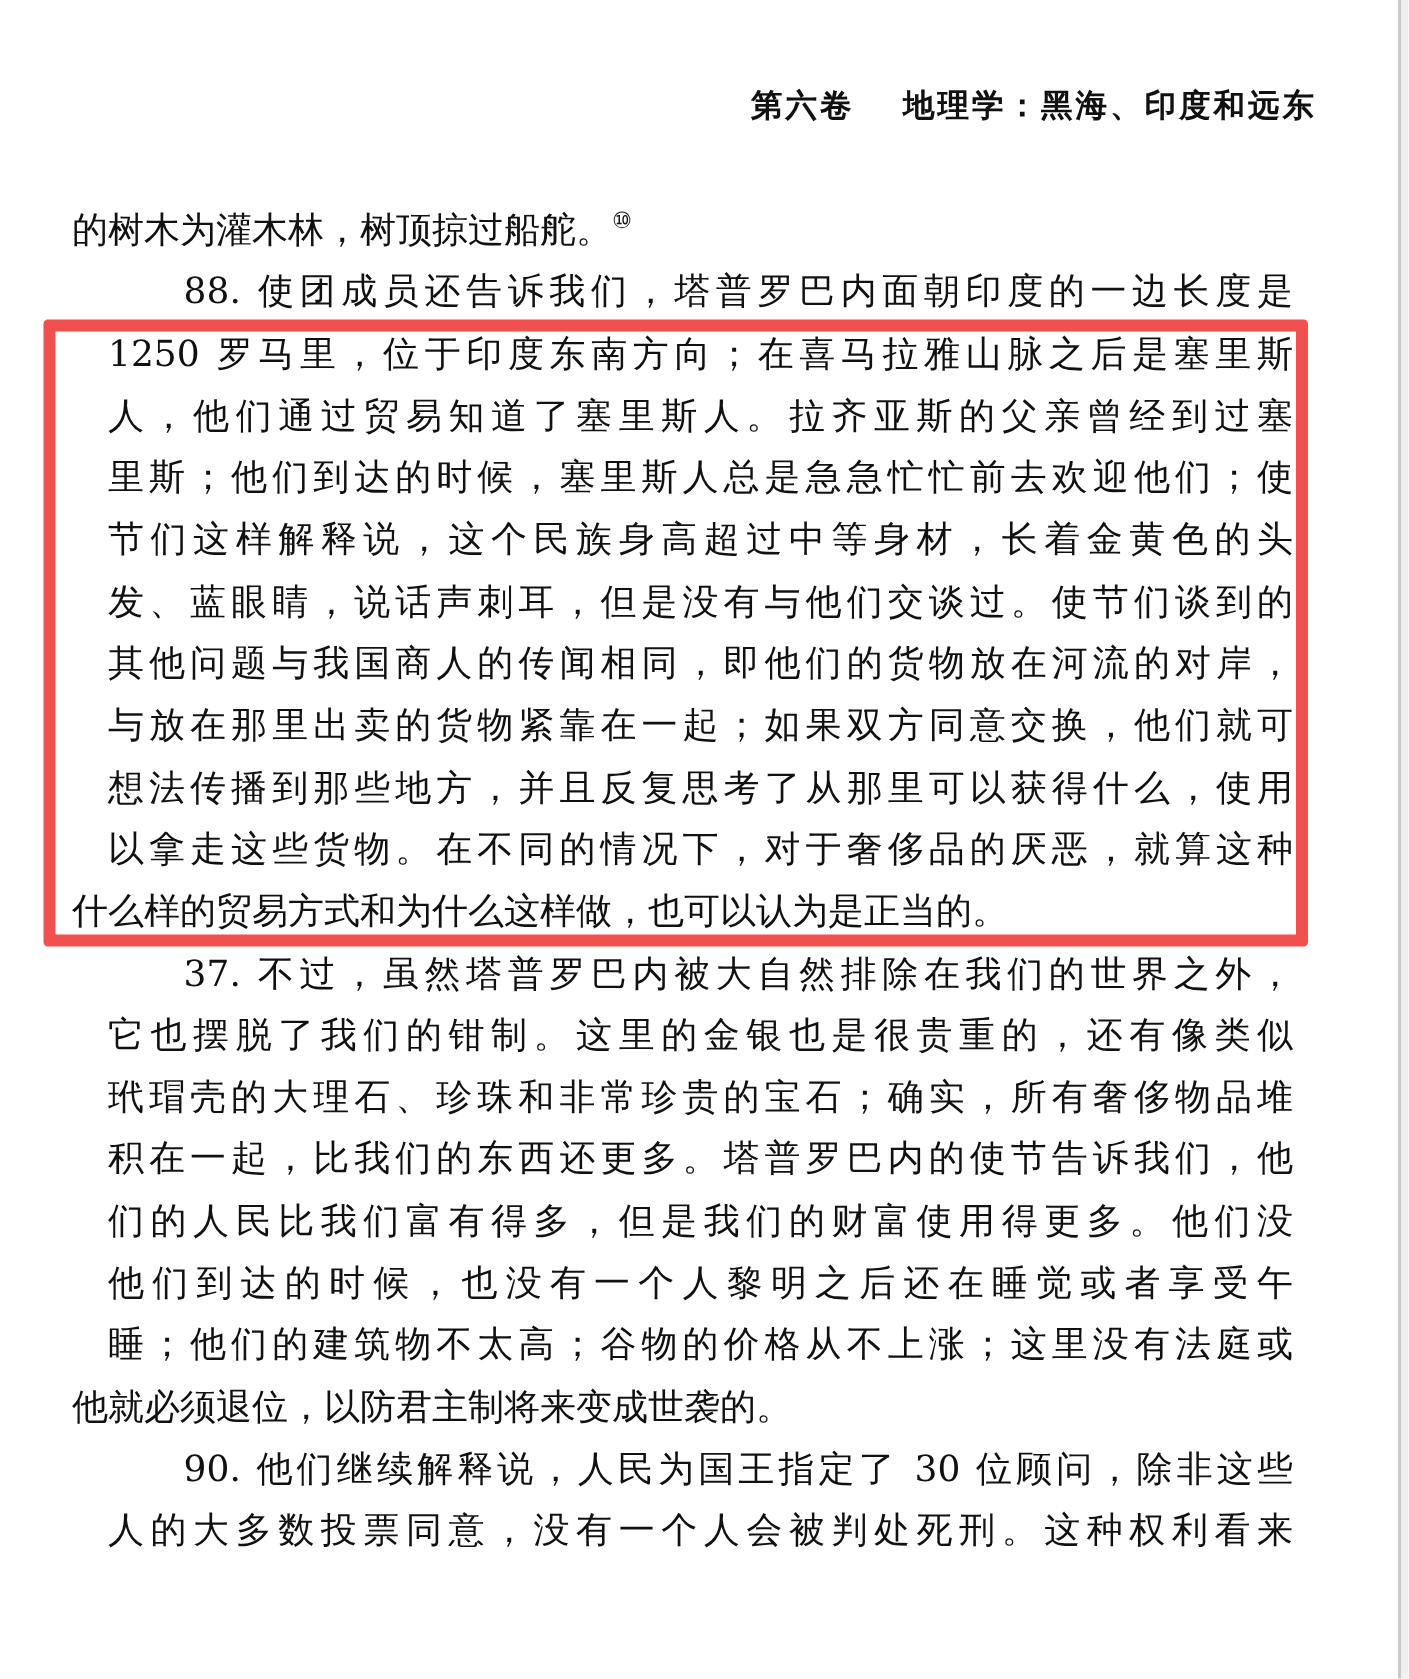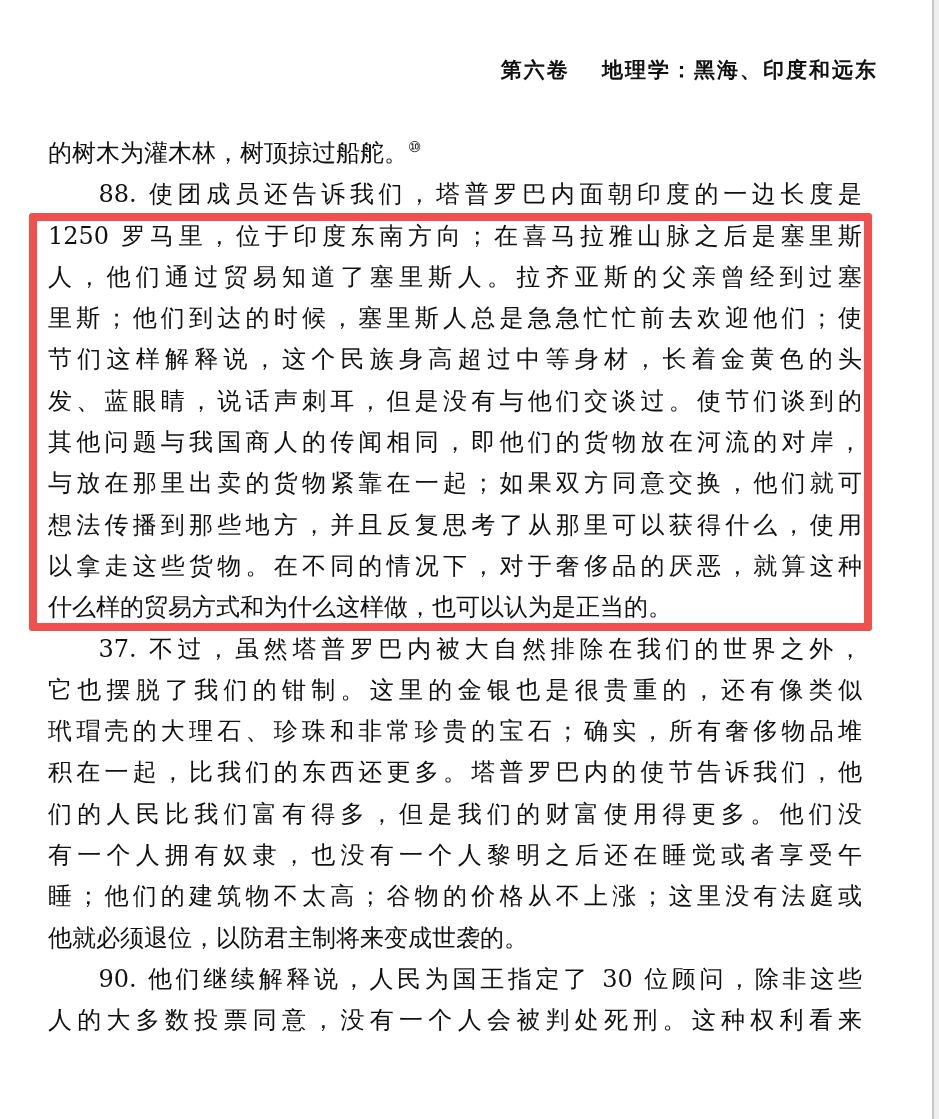--- a/index.html
+++ b/index.html
@@ -36,20 +36,21 @@
     font-size: 24px;
     line-height: 41.3px;
     height: 41.3px;
     white-space: nowrap;
     overflow: visible;
   }
   .line.just {
     white-space: normal;
     text-align: justify;
     text-align-last: justify;
+    margin-left: 24px;
   }
   .line.nojust {
     text-align: left;
     text-align-last: left;
   }
   .line.indent {
     text-indent: 2.1em;
   }
   .line sup {
     font-size: 0.62em;
@@ -98,21 +99,21 @@
     <div class="line just"><span>其他问题与我国商人的传闻相同，即他们的货物放在河流的对岸，</span></div>
     <div class="line just"><span>与放在那里出卖的货物紧靠在一起；如果双方同意交换，他们就可</span></div>
     <div class="line just"><span>想法传播到那些地方，并且反复思考了从那里可以获得什么，使用</span></div>
     <div class="line just"><span>以拿走这些货物。在不同的情况下，对于奢侈品的厌恶，就算这种</span></div>
     <div class="line nojust"><span>什么样的贸易方式和为什么这样做，也可以认为是正当的。</span></div>
     <div class="line just indent"><span>37. 不过，虽然塔普罗巴内被大自然排除在我们的世界之外，</span></div>
     <div class="line just"><span>它也摆脱了我们的钳制。这里的金银也是很贵重的，还有像类似</span></div>
     <div class="line just"><span>玳瑁壳的大理石、珍珠和非常珍贵的宝石；确实，所有奢侈物品堆</span></div>
     <div class="line just"><span>积在一起，比我们的东西还更多。塔普罗巴内的使节告诉我们，他</span></div>
     <div class="line just"><span>们的人民比我们富有得多，但是我们的财富使用得更多。他们没</span></div>
-    <div class="line just"><span>有一个人拥有奴隶，也没有一个人黎明之后还在睡觉或者享受午</span></div>
+    <div class="line just"><span>他们到达的时候，也没有一个人黎明之后还在睡觉或者享受午</span></div>
     <div class="line just"><span>睡；他们的建筑物不太高；谷物的价格从不上涨；这里没有法庭或</span></div>
     <div class="line nojust"><span>他就必须退位，以防君主制将来变成世袭的。</span></div>
     <div class="line just indent"><span>90. 他们继续解释说，人民为国王指定了 30 位顾问，除非这些</span></div>
     <div class="line just"><span>人的大多数投票同意，没有一个人会被判处死刑。这种权利看来</span></div>
   </div>
 
 <div class="annotation-box" style="border-color: rgb(240, 80, 78);"></div>
 
 <div class="page-edge-line" style="background: rgb(201, 201, 201);"></div>
 

